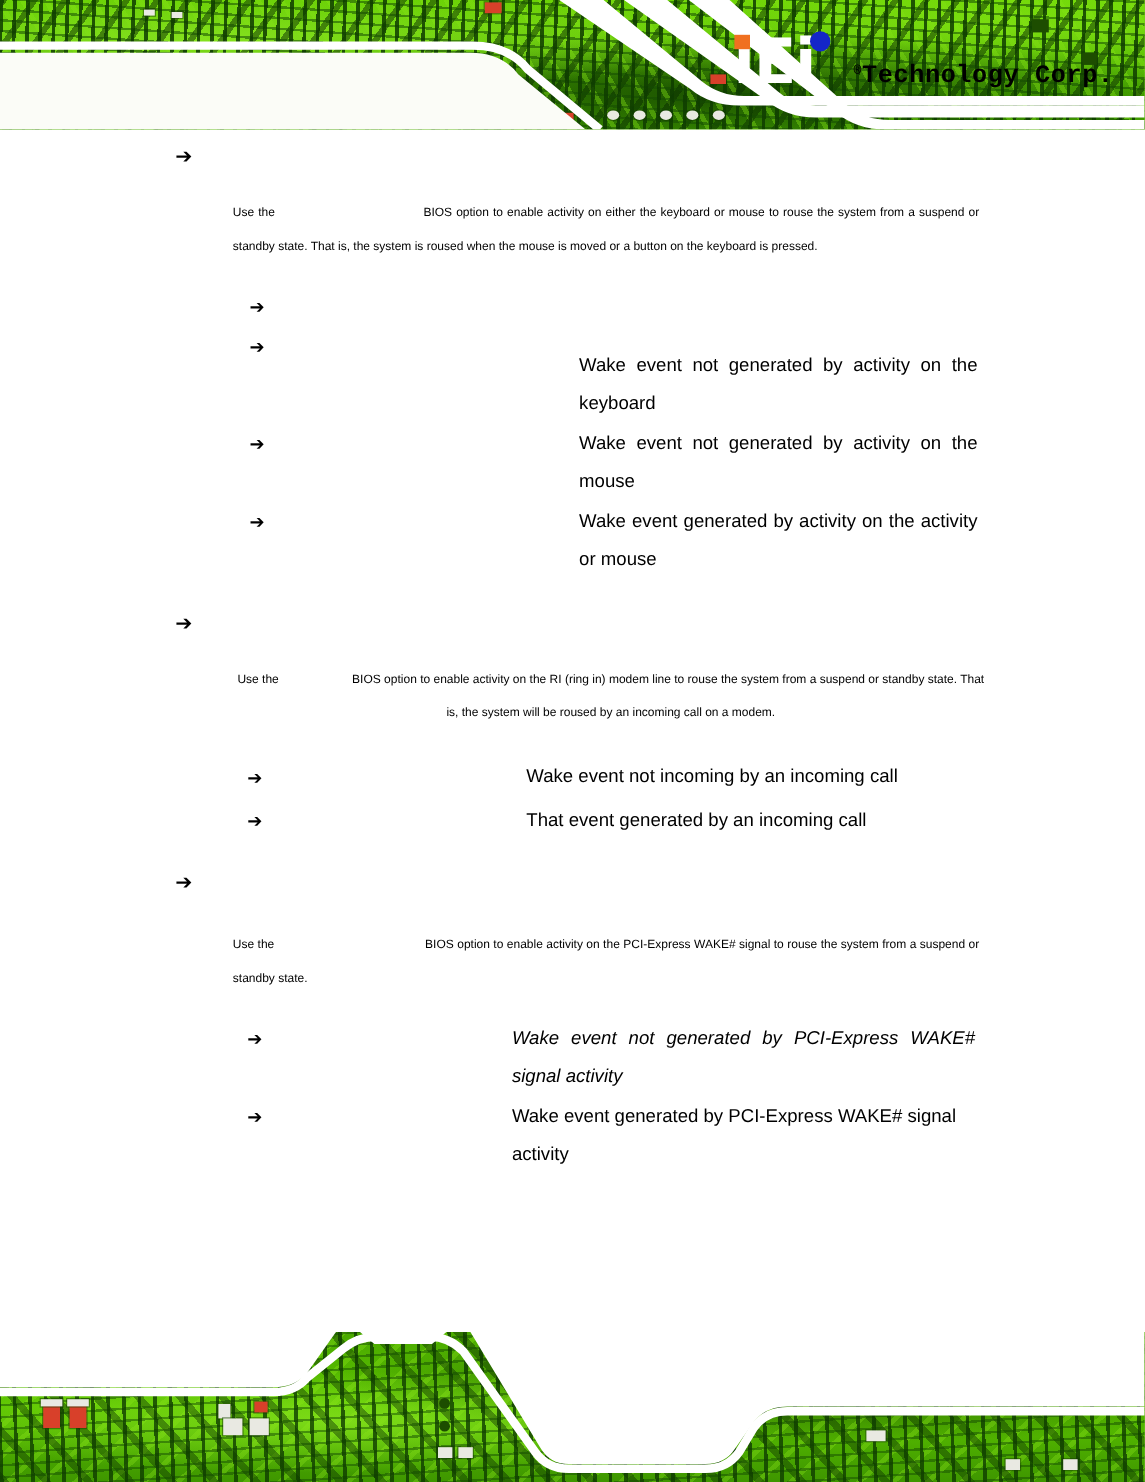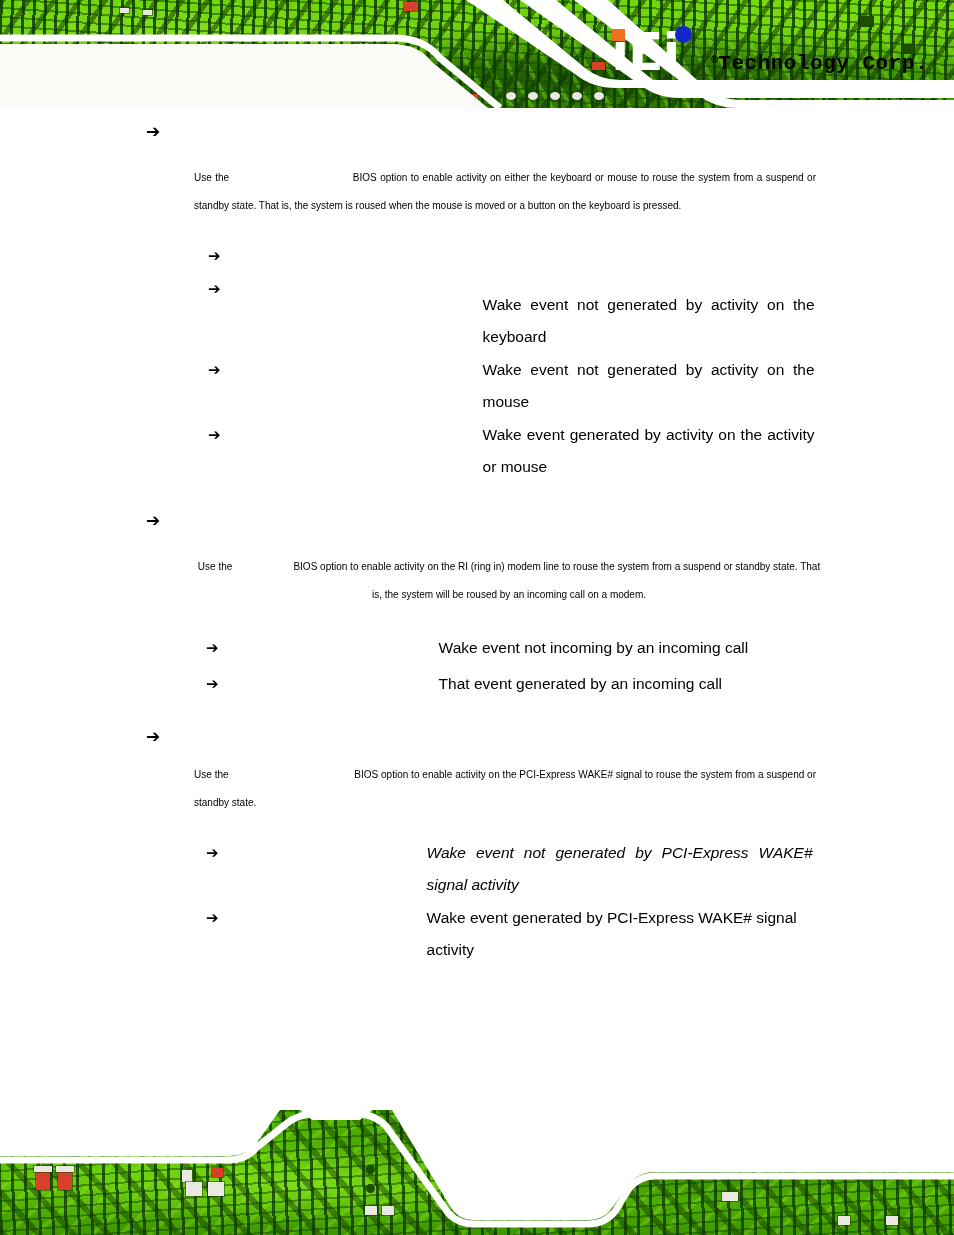--- a/index.html
+++ b/index.html
@@ -318,21 +318,21 @@
         <span class="opt-desc" style="width:340px;line-height:36px;text-align:left;">That event generated by an incoming call</span>
       </li>
     </ul>
   </div>
 
   <div class="section" style="padding-top:24px;">
     <div class="section-heading">
       <span class="arrow-glyph">➔</span>
       <span class="heading-label"></span>
     </div>
-    <div class="para" style="margin-top:9px;">
+    <div class="para" style="margin-top:22px;">
       <span>Use  the</span><span class="optname"></span>&nbsp;&nbsp;&nbsp;&nbsp;&nbsp;&nbsp;&nbsp;&nbsp;&nbsp;&nbsp;&nbsp;&nbsp;&nbsp;&nbsp;&nbsp;&nbsp;&nbsp;&nbsp;&nbsp;&nbsp;&nbsp;&nbsp;&nbsp;&nbsp;&nbsp;&nbsp;&nbsp;&nbsp;&nbsp;&nbsp;&nbsp;&nbsp;&nbsp;&nbsp;&nbsp;&nbsp;&nbsp;&nbsp;&nbsp;&nbsp;&nbsp;&nbsp;&nbsp;&nbsp;<span>BIOS  option  to  enable  activity  on  the PCI-Express WAKE# signal to rouse the system from a suspend or standby state.</span>
     </div>
 
     <ul class="opt-list" style="margin-top:20px;">
       <li class="opt-row">
         <span class="opt-arrow" style="margin-left:206px;">➔</span>
         <span class="opt-name" style="margin-left:14px;width:194px;"></span>
         <span class="opt-desc" style="width:386px;font-style:italic;">Wake  event  not  generated  by  PCI-Express  WAKE# signal activity</span>
       </li>
       <li class="opt-row">

